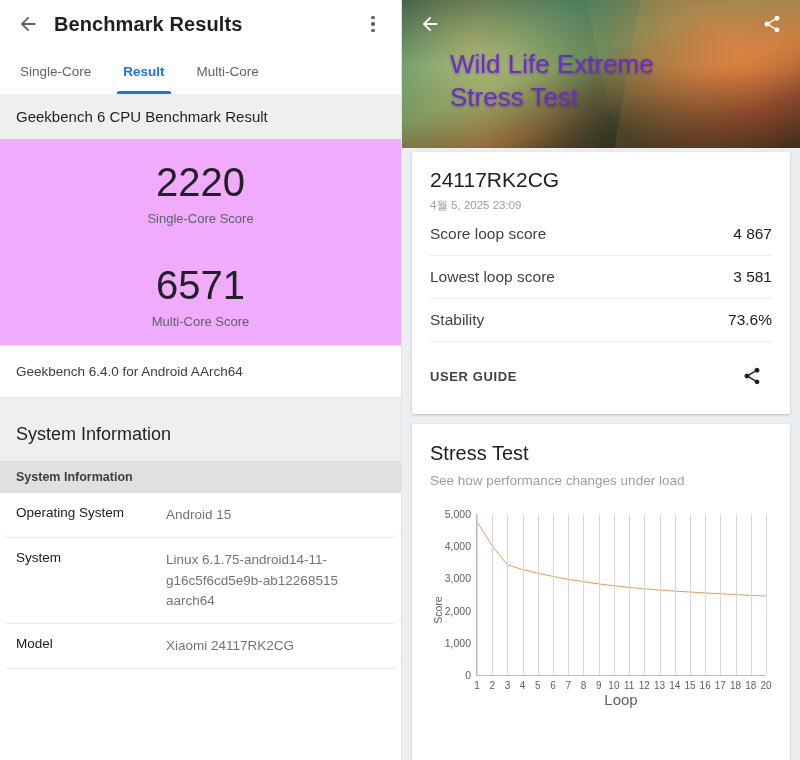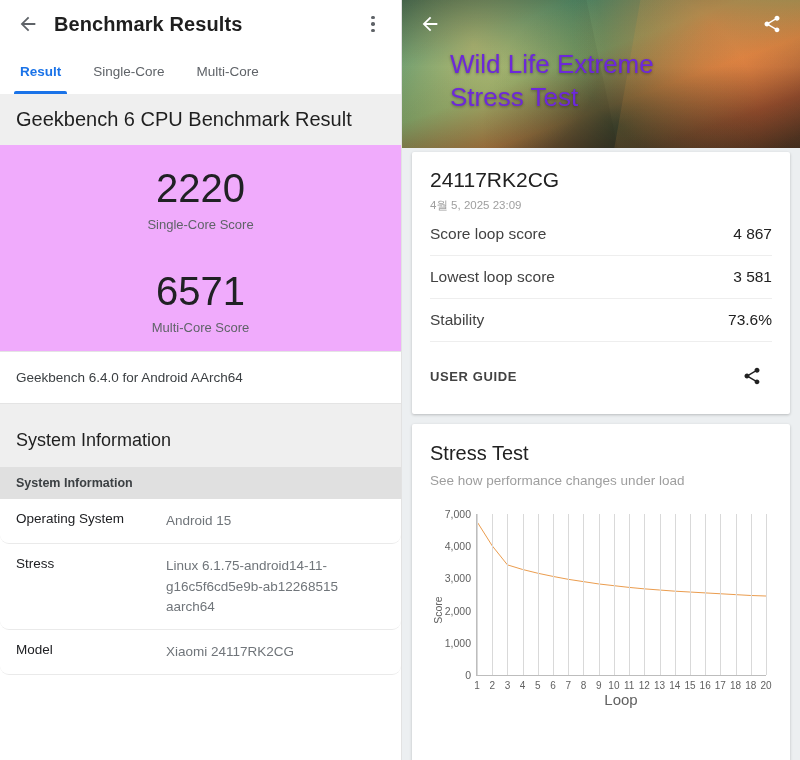--- a/index.html
+++ b/index.html
@@ -69,21 +69,21 @@
     content: "";
     position: absolute;
     left: 10px; right: 10px; bottom: 0;
     height: 3px;
     background: #1a73e8;
     border-radius: 2px 2px 0 0;
   }
   .gb-section-head {
     background: #efefef;
     padding: 14px 16px;
-    font-size: 20px;
+    font-size: 15px;
     color: #1f1f1f;
   }
   .gb-card {
     background: #f0abfc;
     border-bottom: 1px solid #e4e4e4;
   }
   .score-block {
     text-align: center;
     padding: 22px 0 16px 0;
   }
@@ -285,22 +285,22 @@
       <button class="icon-btn" aria-label="menu">
         <span class="dots">
             <span></span>
             <span></span>
             <span></span>
           </span>
       </button>
     </div>
 
     <div class="gb-tabs">
+      <button class="gb-tab">Single-Core</button>
       <button class="gb-tab active">Result</button>
-      <button class="gb-tab">Single-Core</button>
       <button class="gb-tab">Multi-Core</button>
     </div>
 
     <div class="gb-section-head">Geekbench 6 CPU Benchmark Result</div>
 
     <div class="gb-card">
       <div class="score-block">
         <div class="score-value">2220</div>
         <div class="score-label">Single-Core Score</div>
       </div>
@@ -315,21 +315,21 @@
     <div class="gb-gap"></div>
 
     <div class="gb-sysinfo-title">System Information</div>
     <div class="gb-subhead">System Information</div>
 
     <div class="gb-row">
       <div class="k">Operating System</div>
       <div class="v">Android 15</div>
     </div>
     <div class="gb-row">
-      <div class="k">Stress</div>
+      <div class="k">System</div>
       <div class="v">Linux 6.1.75-android14-11-g16c5f6cd5e9b-ab12268515 aarch64</div>
     </div>
     <div class="gb-row">
       <div class="k">Model</div>
       <div class="v">Xiaomi 24117RK2CG</div>
     </div>
   </div>
 
   <div class="right">
 
@@ -431,20 +431,20 @@
             <div class="xtick" style="left: 89.4737%;">18</div>
             <div class="vgrid" style="left: 94.7368%;"></div>
             <div class="xtick" style="left: 94.7368%;">18</div>
             <div class="vgrid" style="left: 100%;"></div>
             <div class="xtick" style="left: 100%;">20</div>
             <div class="ytick" style="top: 100%;">0</div>
             <div class="ytick" style="top: 80%;">1,000</div>
             <div class="ytick" style="top: 60%;">2,000</div>
             <div class="ytick" style="top: 40%;">3,000</div>
             <div class="ytick" style="top: 20%;">4,000</div>
-            <div class="ytick" style="top: 0%;">7,000</div>
+            <div class="ytick" style="top: 0%;">5,000</div>
           </div>
         <div class="x-axis-label">Loop</div>
       </div>
     </div>
 
   </div>
 </div>
 
 </body></html>

